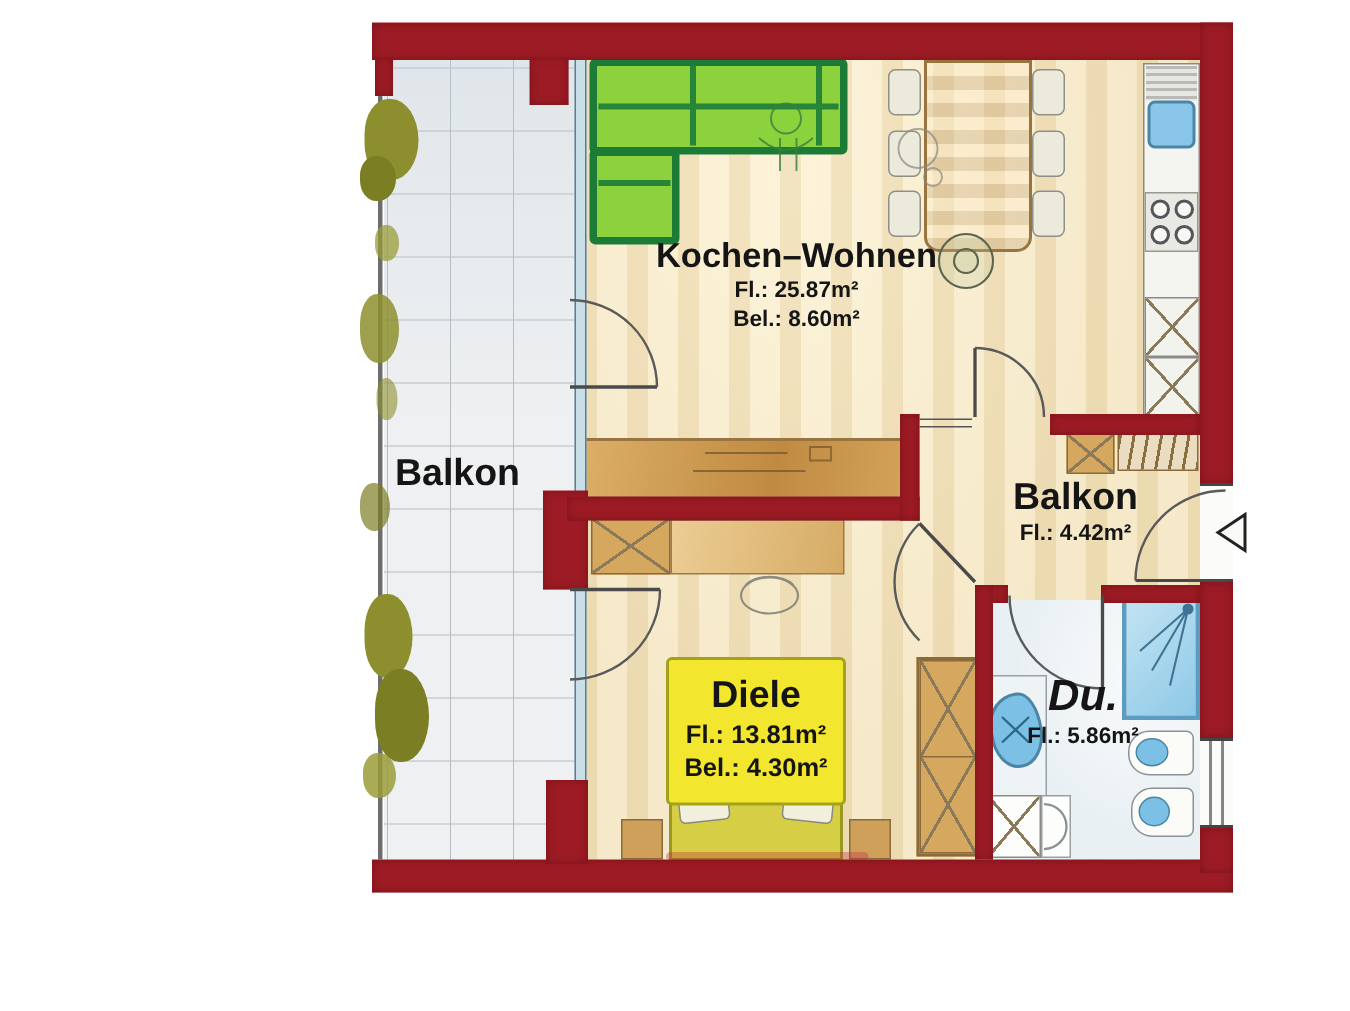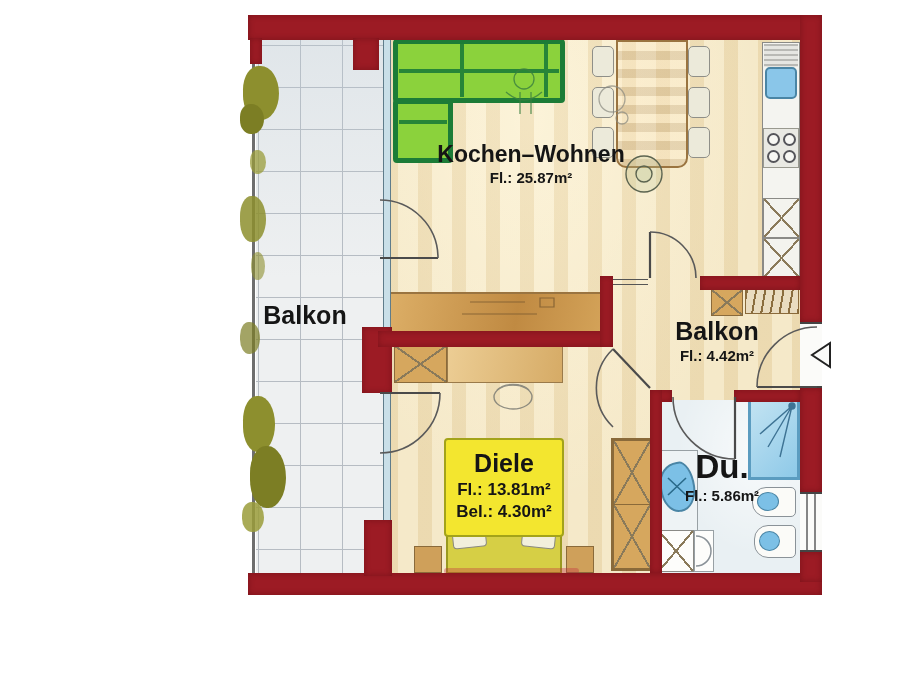--- a/index.html
+++ b/index.html
@@ -187,34 +187,35 @@
     </g>
 
     <path d="M668,478 L686,495 M686,478 L668,495" stroke="#2a6a8a" stroke-width="1.6" fill="none"></path>
     <path d="M696,536 A15,15 0 0 1 696,566" stroke="#8a9298" stroke-width="1.5" fill="none"></path>
   </svg>
 
   <div class="label" style="left:250px;top:300px;width:110px;">
     <div class="room-name" style="font-size:25px;text-align:center;">Balkon</div>
   </div>
 
-  <div class="label" style="left:421px;top:140px;width:220px;">
+  <div class="label" style="left:421px;top:156px;width:220px;">
     <div class="room-name" style="font-size:23px;">Kochen–Wohnen</div>
     <div class="room-area">Fl.: 25.87m²</div>
+    <div class="room-area">Bel.: 8.60m²</div>
   </div>
 
   <div class="label" style="left:662px;top:316px;width:110px;">
     <div class="room-name" style="font-size:25px;">Balkon</div>
     <div class="room-area">Fl.: 4.42m²</div>
   </div>
 
   <div class="label" style="left:444px;top:438px;width:120px;height:99px;background:#f3e62f;border:2.5px solid #a3a31a;border-radius:4px;box-sizing:border-box;padding-top:8px;">
     <div class="room-name" style="font-size:25px;">Diele</div>
     <div class="room-area" style="font-size:17px;">Fl.: 13.81m²</div>
     <div class="room-area" style="font-size:17px;">Bel.: 4.30m²</div>
   </div>
 
   <div class="label" style="left:672px;top:446px;width:100px;">
-    <div class="room-name" style="font-size:33px;">Du.</div>
+    <div class="room-name" style="font-size:29px;font-style:italic;">Du.</div>
     <div class="room-area">Fl.: 5.86m²</div>
   </div>
 
 </div>
 
 </body></html>

